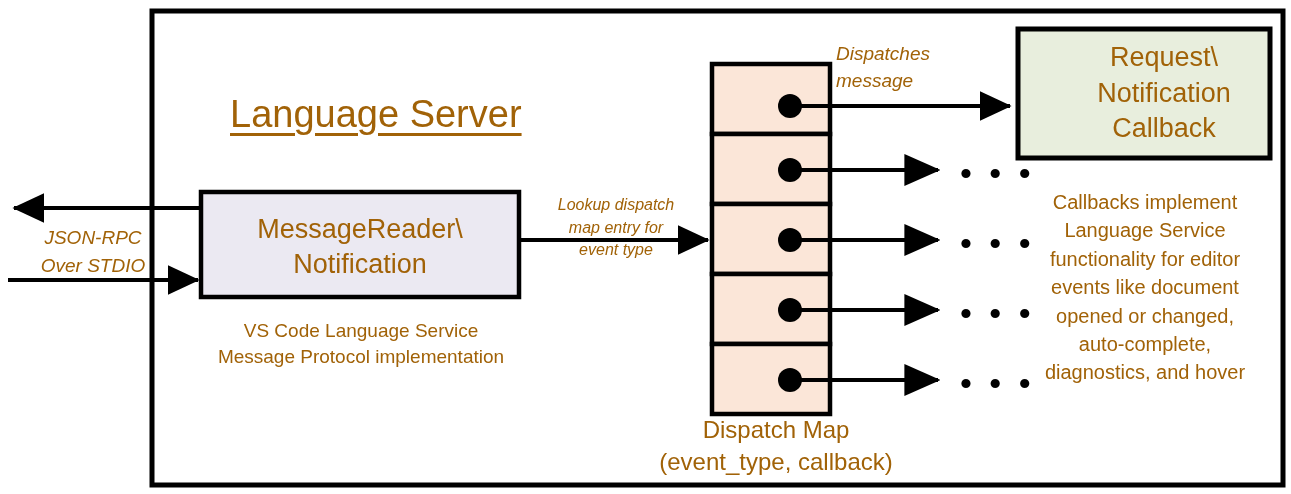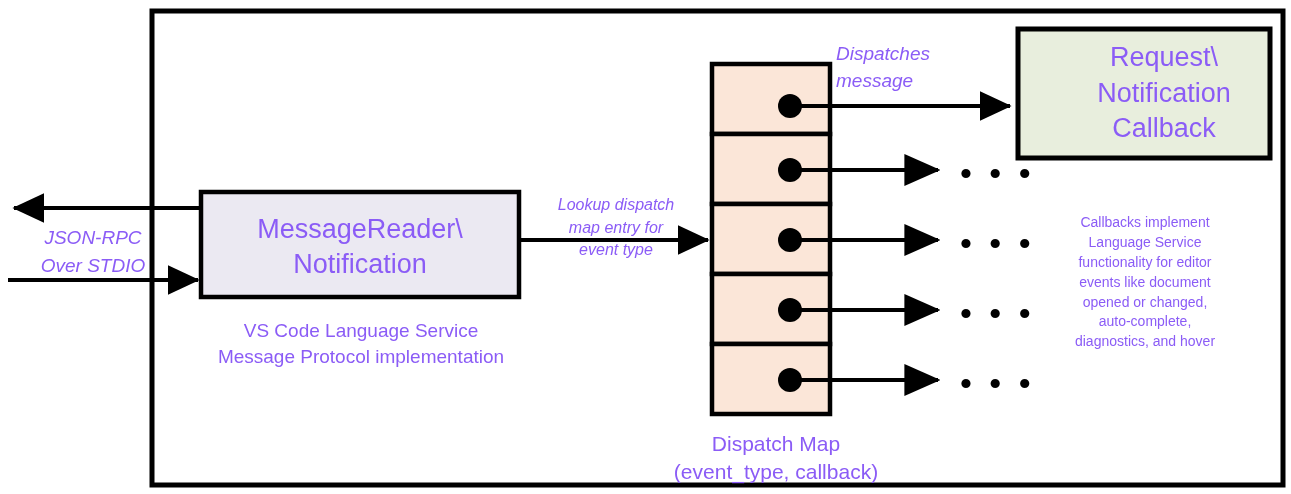--- a/index.html
+++ b/index.html
@@ -20,21 +20,21 @@
     position: absolute;
     left: 0;
     top: 0;
     width: 1291px;
     height: 494px;
   }
   .lbl {
     position: absolute;
     text-align: center;
     line-height: 1.12;
-    color: #8b5cf6;
+    color: #a16207;
     white-space: pre-line;
     pointer-events: none;
   }
   .italic { font-style: italic; }
 
   
   #server-title {
     left: 230px;
     top: 50px;
     width: 340px;
@@ -90,41 +90,40 @@
     top: 41px;
     width: 180px;
     font-size: 19px;
     line-height: 1.42;
     text-align: left;
   }
 
   
   #map-caption {
     left: 636px;
-    top: 430px;
+    top: 414px;
     width: 280px;
-    font-size: 21px;
+    font-size: 24px;
     line-height: 1.33;
   }
 
   
   #callback-box-text {
     left: 1022px;
     top: 40px;
     width: 284px;
     font-size: 27px;
     line-height: 1.32;
   }
   #callback-caption {
     left: 1010px;
     top: 188px;
     width: 270px;
-    font-size: 14px;
+    font-size: 20px;
     line-height: 1.42;
-    margin-top: 25px;
   }
 
   
   .ellipsis {
     position: absolute;
     font-size: 34px;
     letter-spacing: 4px;
     line-height: 1;
     color: #000000;
     font-family: "Liberation Sans", sans-serif;
@@ -172,20 +171,23 @@
 
     <line x1="790" y1="310" x2="938" y2="310" stroke="#000000" stroke-width="4" marker-end="url(#ah)"></line>
     <circle cx="790" cy="310" r="12" fill="#000000"></circle>
 
     <line x1="790" y1="380" x2="938" y2="380" stroke="#000000" stroke-width="4" marker-end="url(#ah)"></line>
     <circle cx="790" cy="380" r="12" fill="#000000"></circle>
 
     <rect x="1018" y="29" width="252" height="129" fill="#e8eedd" stroke="#000000" stroke-width="5"></rect>
   </svg>
 
+  <div class="lbl" id="server-title">
+    <u>Language Server</u>
+  </div>
 
   <div class="lbl italic" id="stdio-label">JSON-RPC
 Over STDIO</div>
 
   <div class="lbl" id="msg-box-text">MessageReader\
 Notification</div>
 
   <div class="lbl" id="msg-caption">VS Code Language Service
 Message Protocol implementation</div>
 

